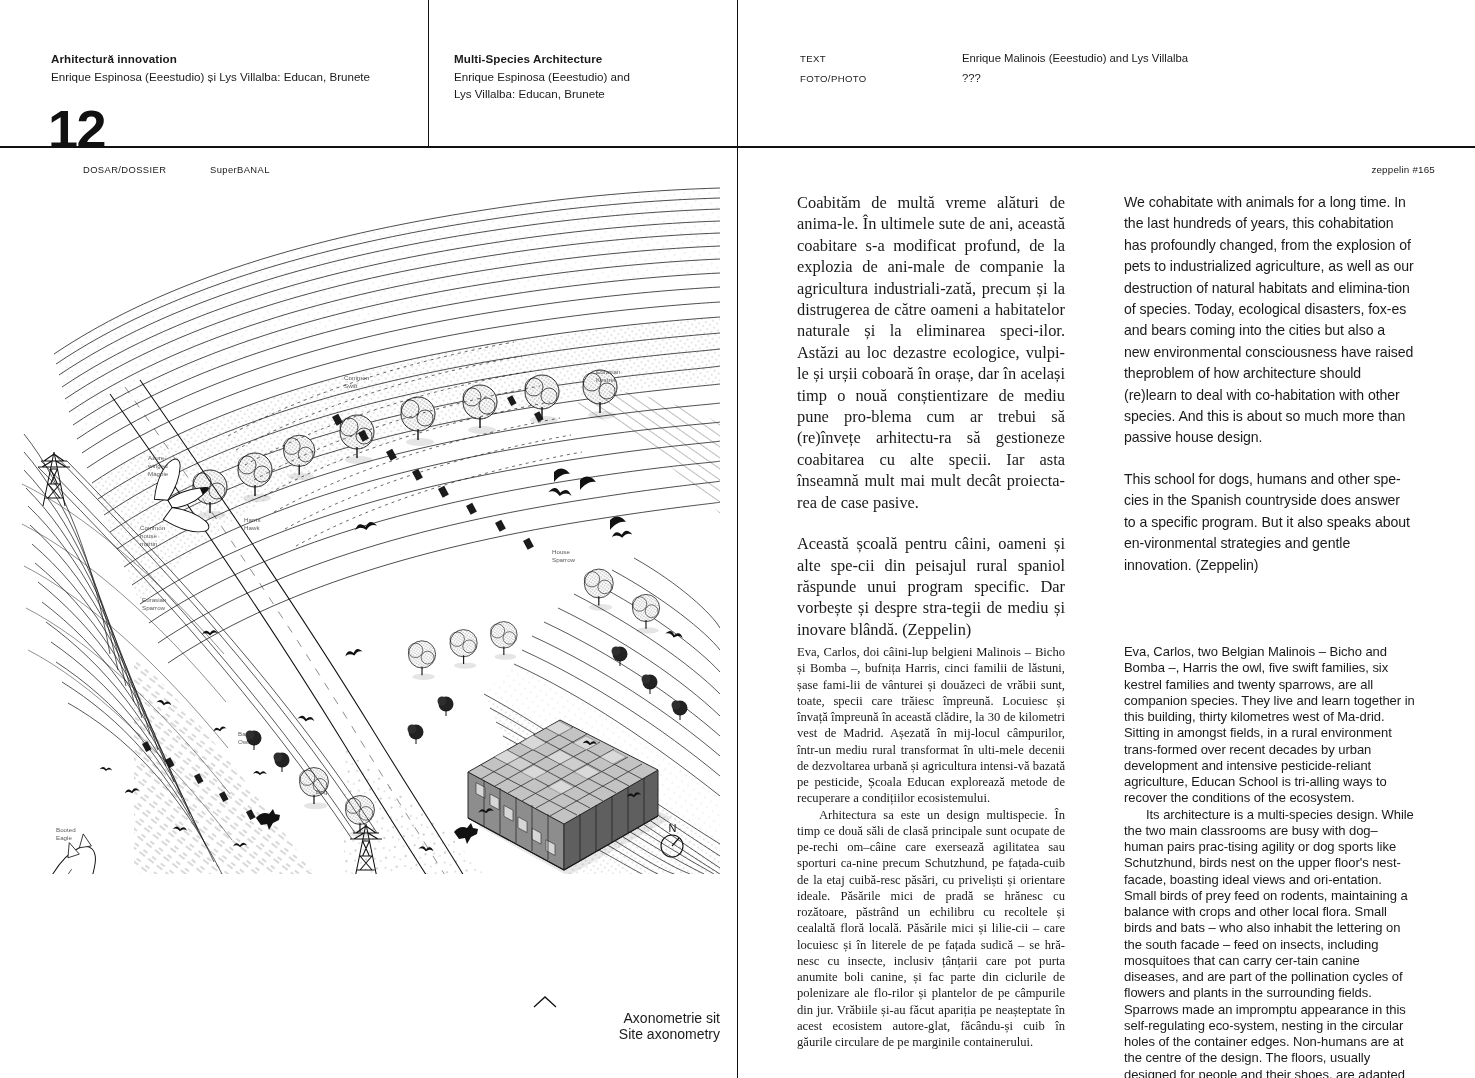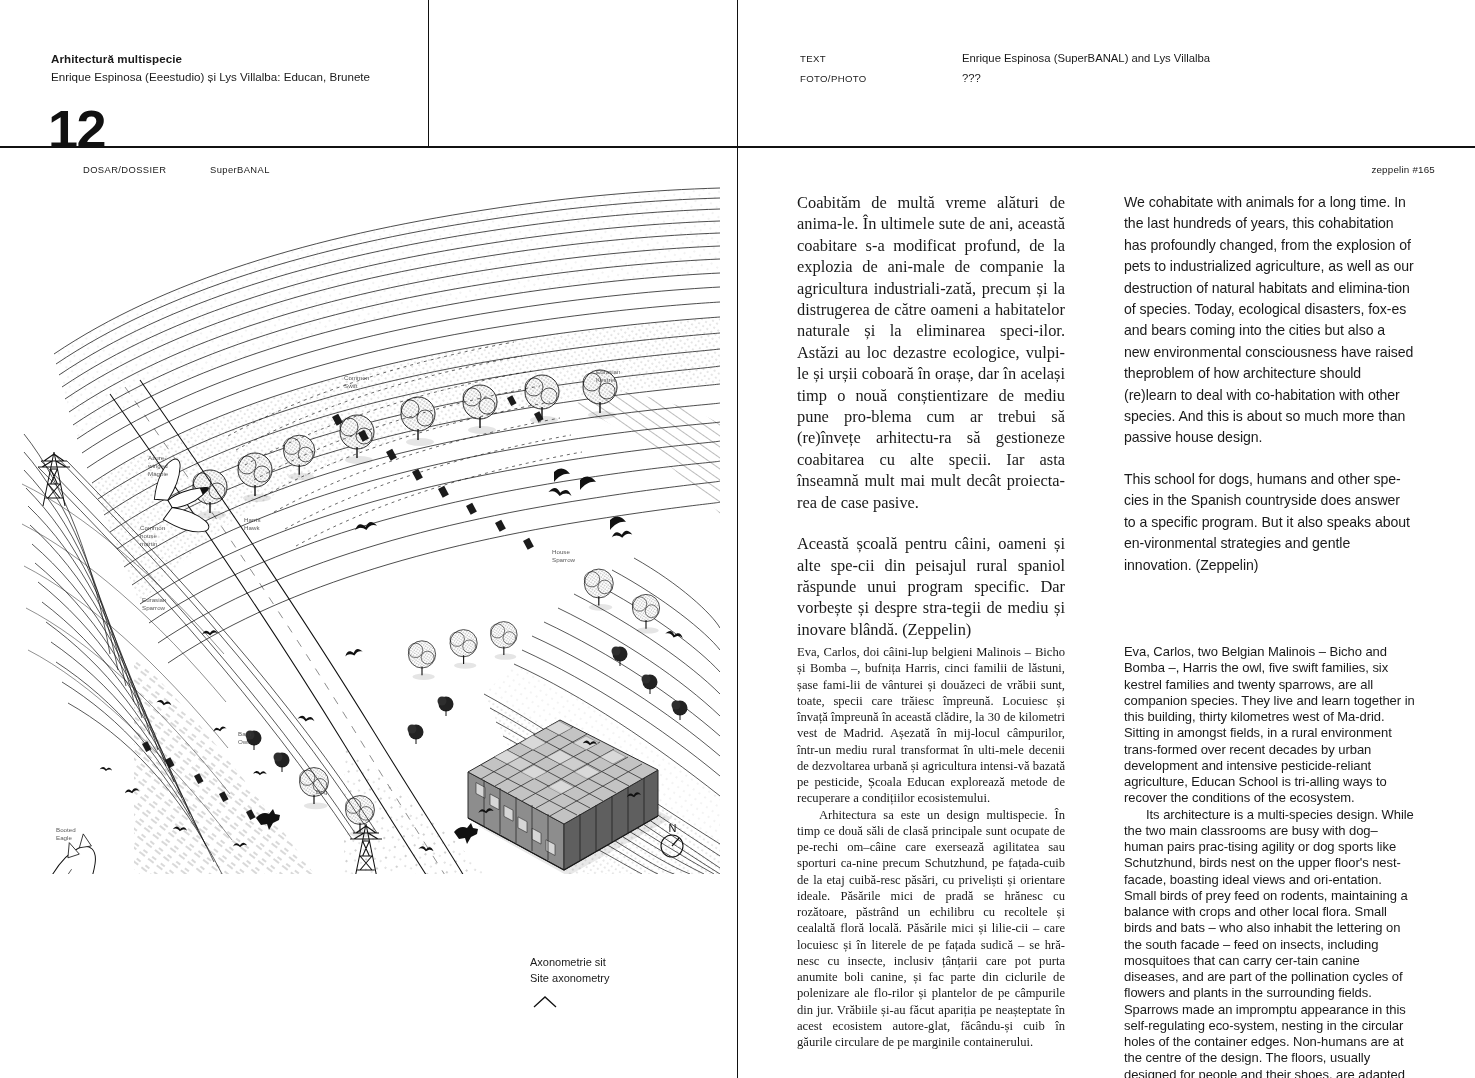--- a/index.html
+++ b/index.html
@@ -112,24 +112,25 @@
     left: 14px;
     top: 184px;
     width: 706px;
     height: 690px;
   }
   .illo-svg { display: block; width: 706px; height: 690px; }
 
   .caption {
     position: absolute;
     left: 530px;
-    top: 955px;
+    top: 1011px;
     width: 190px;
-    font-size: 11px;
+    font-size: 14px;
     line-height: 15.5px;
+    text-align: right;
   }
   .caption .cap-line { display: block; }
   .caret {
     position: absolute;
     left: 532px;
     top: 995px;
     width: 26px;
     height: 14px;
   }
 
@@ -191,29 +192,34 @@
 </head>
 <body>
 
 <div class="spread">
 
   <div class="masthead">
 
     <div class="vrule r1"></div>
 
     <div class="mh-col c1">
-      <p class="title-ro">Arhitectură multispecie</p>
+      <p class="title-ro">Arhitectură innovation</p>
       <p class="sub-ro">Enrique Espinosa (Eeestudio) și Lys Villalba: Educan, Brunete</p>
     </div>
 
+    <div class="mh-col c2">
+      <p class="title-en">Multi-Species Architecture</p>
+      <p class="sub-en">Enrique Espinosa (Eeestudio) and</p>
+      <p class="sub-en">Lys Villalba: Educan, Brunete</p>
+    </div>
 
     <div class="mh-col c3">
       <div class="credits-grid">
         <div class="cred-key">TEXT</div>
-        <div class="cred-val">Enrique Espinosa (SuperBANAL) and Lys Villalba</div>
+        <div class="cred-val">Enrique Malinois (Eeestudio) and Lys Villalba</div>
         <div class="cred-key">FOTO/PHOTO</div>
         <div class="cred-val">???</div>
       </div>
     </div>
   </div>
 
   <div class="pagenum-clip">
     <div class="pagenum" style="position:absolute;left:48px;top:2px;">12</div>
   </div>
 

